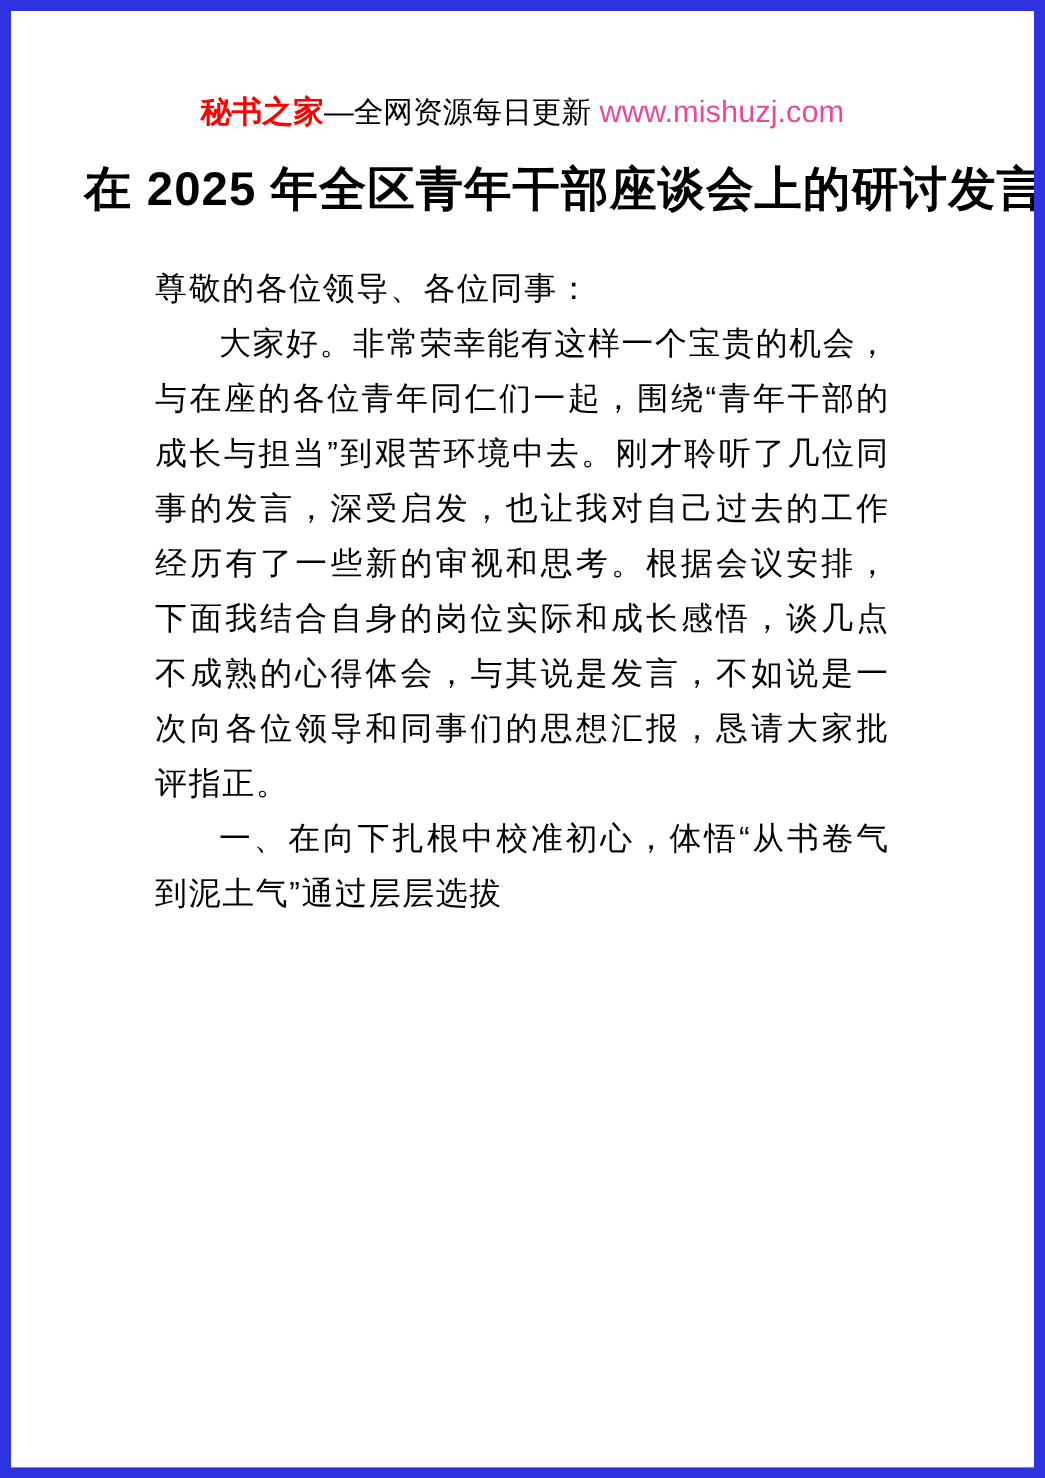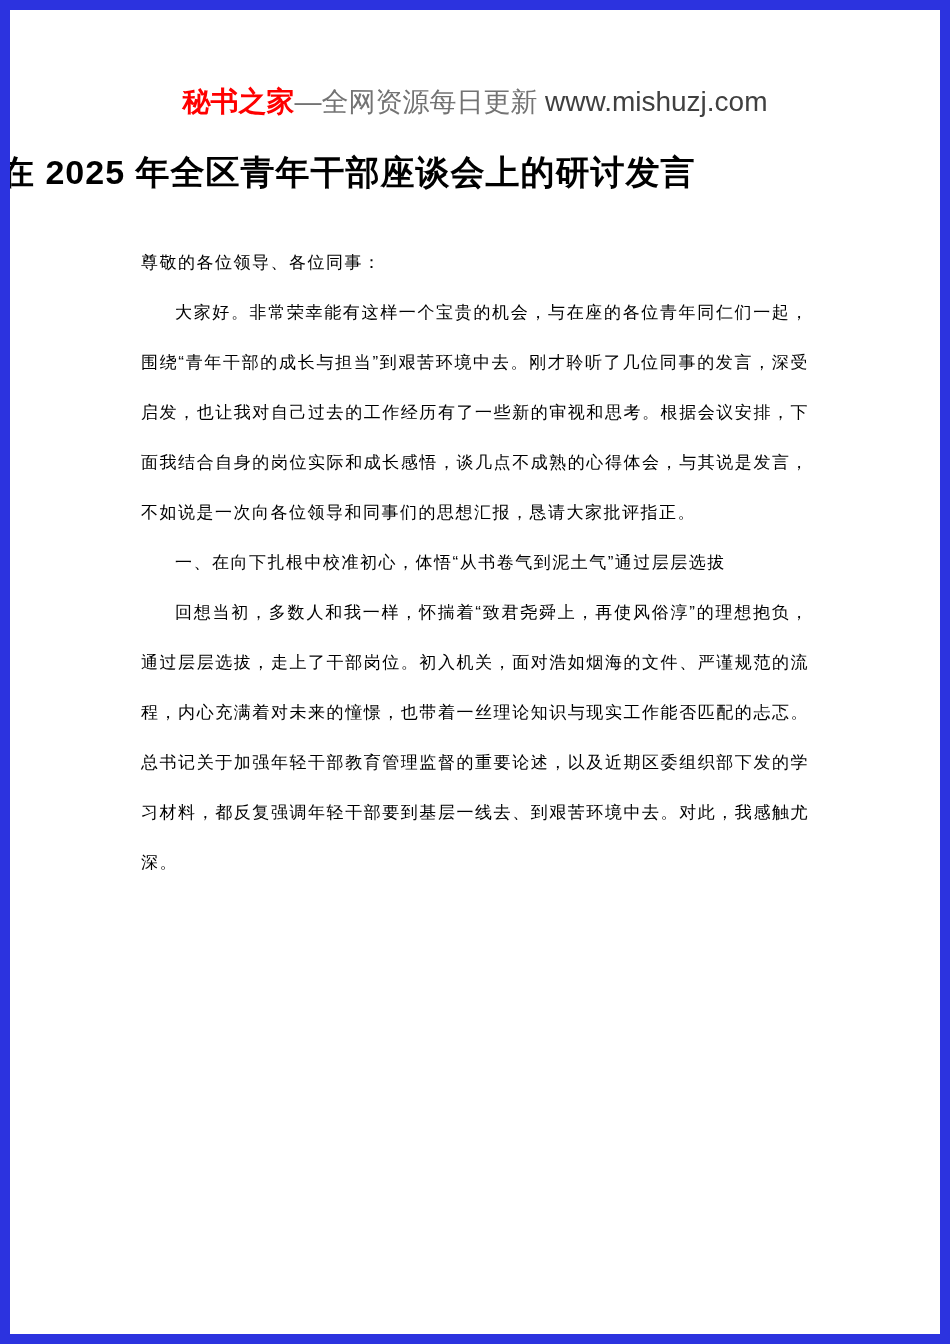--- a/index.html
+++ b/index.html
@@ -34,47 +34,47 @@
     line-height: 36px;
     white-space: nowrap;
   }
   .brand {
     color: #ff0000;
     font-weight: bold;
     font-size: 28px;
     margin-top: 44px;
   }
   .tagline {
-    color: #737373;
+    color: #000000;
   }
   .site-url {
-    color: #404040;
+    color: #ec4899;
     font-size: 28px;
   }
   .doc-title {
     position: absolute;
     top: 148px;
     left: 0;
     right: 0;
-    text-align: left;
-    font-size: 34px;
+    text-align: right;
+    font-size: 43px;
     line-height: 48px;
     font-weight: bold;
     letter-spacing: 1px;
     font-family: "Liberation Sans", sans-serif;
   }
   .doc-body {
     position: absolute;
     top: 238px;
     left: 141px;
     width: 668px;
   }
   .doc-body p {
     margin: 0;
-    font-size: 17px;
+    font-size: 29px;
     line-height: 50px;
     letter-spacing: 1.5px;
     text-align: justify;
     text-justify: inter-character;
   }
   .doc-body p.indent {
     text-indent: 2em;
   }
 </style>
 </head>
@@ -85,14 +85,13 @@
 <div class="header-line">
   <span class="brand">秘书之家</span><span class="tagline">—全网资源每日更新 </span><span class="site-url">www.mishuzj.com</span>
 </div>
 
 <div class="doc-title">在 2025 年全区青年干部座谈会上的研讨发言</div>
 
 <div class="doc-body">
   <p>尊敬的各位领导、各位同事：</p>
   <p class="indent">大家好。非常荣幸能有这样一个宝贵的机会，与在座的各位青年同仁们一起，围绕“青年干部的成长与担当”到艰苦环境中去。刚才聆听了几位同事的发言，深受启发，也让我对自己过去的工作经历有了一些新的审视和思考。根据会议安排，下面我结合自身的岗位实际和成长感悟，谈几点不成熟的心得体会，与其说是发言，不如说是一次向各位领导和同事们的思想汇报，恳请大家批评指正。</p>
   <p class="indent">一、在向下扎根中校准初心，体悟“从书卷气到泥土气”通过层层选拔</p>
-  <p class="indent">回想当初，多数人和我一样，怀揣着“致君尧舜上，再使风俗淳”的理想抱负，通过层层选拔，走上了干部岗位。初入机关，面对浩如烟海的文件、严谨规范的流程，内心充满着对未来的憧憬，也带着一丝理论知识与现实工作能否匹配的忐忑。总书记关于加强年轻干部教育管理监督的重要论述，以及近期区委组织部下发的学习材料，都反复强调年轻干部要到基层一线去、到艰苦环境中去。对此，我感触尤深。</p>
 </div>
 
 </body></html>

